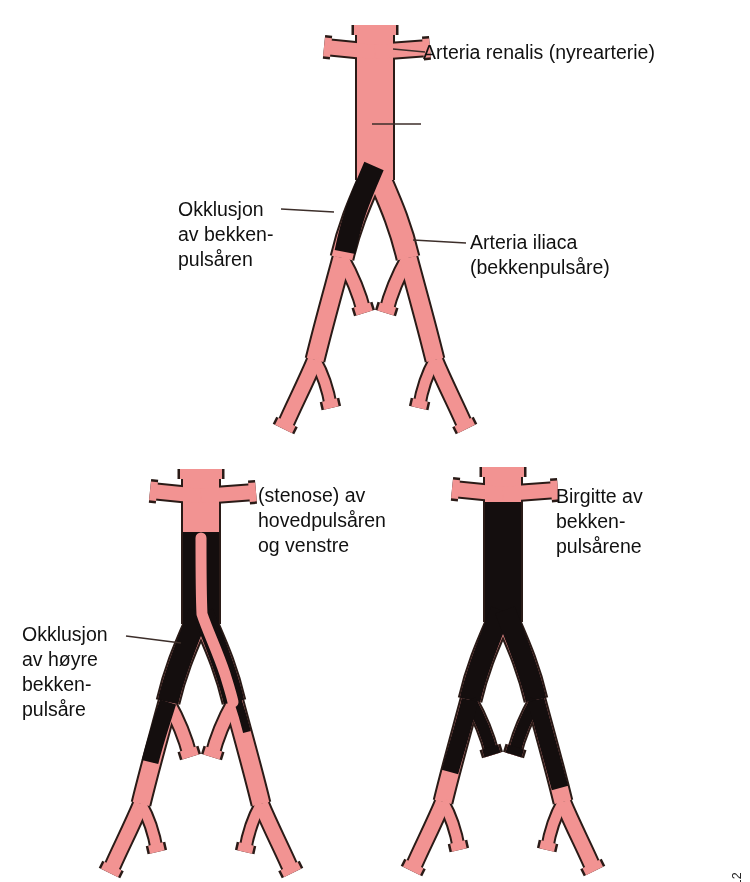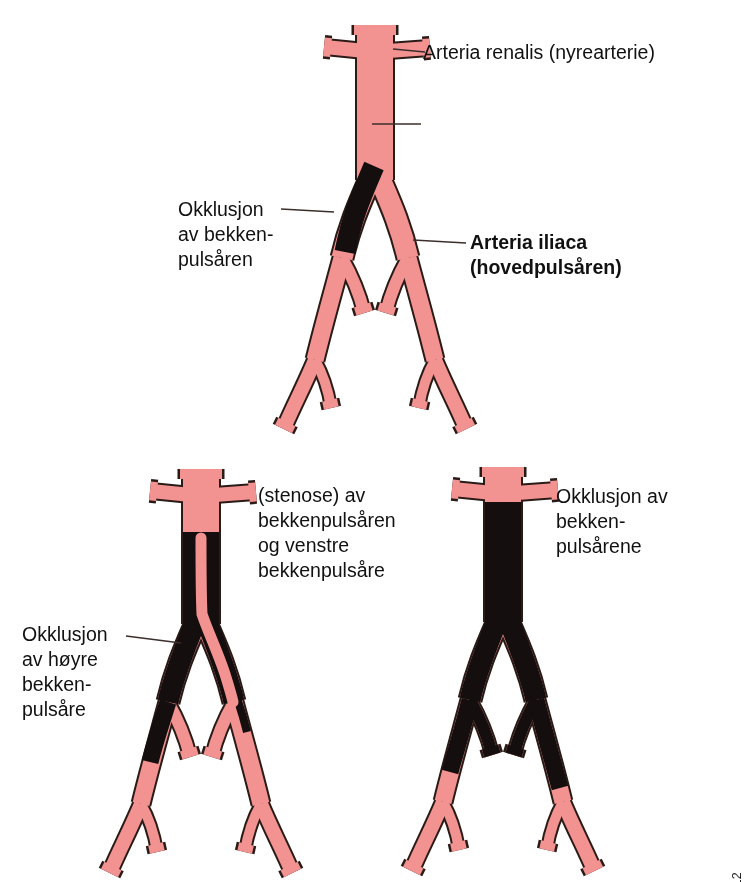--- a/index.html
+++ b/index.html
@@ -166,40 +166,39 @@
 
   <div class="label" style="left:423px;top:40px;">Arteria renalis (nyrearterie)</div>
 
 
   <div class="label" style="left:178px;top:197px;">
     <div>Okklusjon</div>
     <div>av bekken-</div>
     <div>pulsåren</div>
   </div>
 
-  <div class="label" style="left:470px;top:230px;font-weight:bold;">
+  <div class="label" style="left:470px;top:230px;">
     <div>Arteria iliaca</div>
-    <div>(hovedpulsåren)</div>
+    <div>(bekkenpulsåre)</div>
   </div>
 
   <div class="label" style="left:258px;top:483px;">
     <div>(stenose) av</div>
-    <div>bekkenpulsåren</div>
+    <div>hovedpulsåren</div>
     <div>og venstre</div>
-    <div>bekkenpulsåre</div>
   </div>
 
   <div class="label" style="left:22px;top:622px;">
     <div>Okklusjon</div>
     <div>av høyre</div>
     <div>bekken-</div>
     <div>pulsåre</div>
   </div>
 
   <div class="label" style="left:556px;top:484px;">
-    <div>Okklusjon av</div>
+    <div>Birgitte av</div>
     <div>bekken-</div>
     <div>pulsårene</div>
   </div>
 
   <div class="copyright">© Birgitte Lerche-Barlach 2012</div>
 
 </div>
 
 </body></html>

